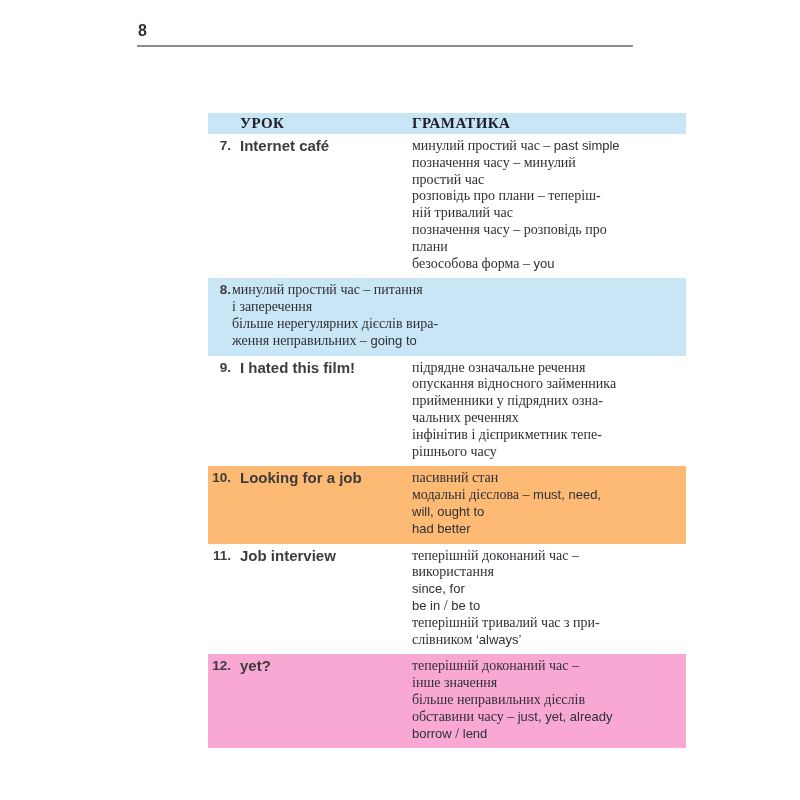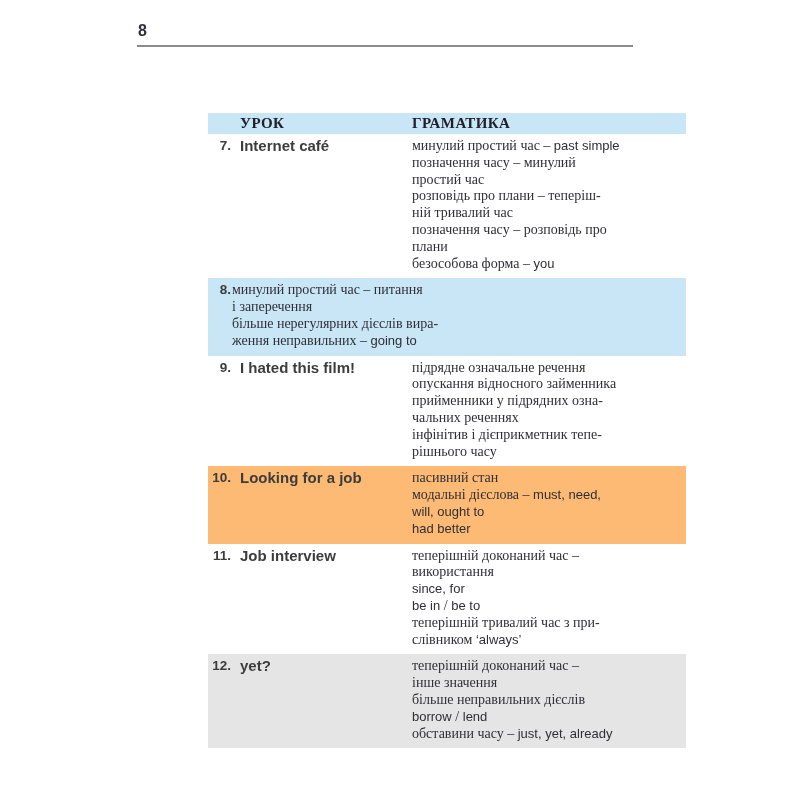--- a/index.html
+++ b/index.html
@@ -134,28 +134,28 @@
           </div>
           <div class="cell grammar">
             <div class="gline"><span>теперішній </span><span>доконаний </span><span>час </span><span>–</span></div>
             <div class="gline"><span>використання</span></div>
             <div class="gline"><span class="lat">since, </span><span class="lat">for</span></div>
             <div class="gline"><span class="lat">be </span><span class="lat">in </span><span>/ </span><span class="lat">be </span><span class="lat">to</span></div>
             <div class="gline"><span>теперішній </span><span>тривалий </span><span>час </span><span>з </span><span>при-</span></div>
             <div class="gline"><span>слівником </span><span class="lat">‘always’</span></div>
           </div>
         </div>
-        <div class="row" style="background: #e5e5e5;">
+        <div class="row" style="background: #f9a8d4;">
           <div class="cell num">12.</div>
           <div class="cell title">
             <div class="tline">yet?</div>
           </div>
           <div class="cell grammar">
             <div class="gline"><span>теперішній </span><span>доконаний </span><span>час </span><span>–</span></div>
             <div class="gline"><span>інше </span><span>значення</span></div>
             <div class="gline"><span>більше </span><span>неправильних </span><span>дієслів</span></div>
+            <div class="gline"><span>обставини </span><span>часу </span><span>– </span><span class="lat">just, </span><span class="lat">yet, </span><span class="lat">already</span></div>
             <div class="gline"><span class="lat">borrow </span><span>/ </span><span class="lat">lend</span></div>
-            <div class="gline"><span>обставини </span><span>часу </span><span>– </span><span class="lat">just, </span><span class="lat">yet, </span><span class="lat">already</span></div>
           </div>
         </div>
       </div>
   </div>
 </div>
 
 </body></html>

